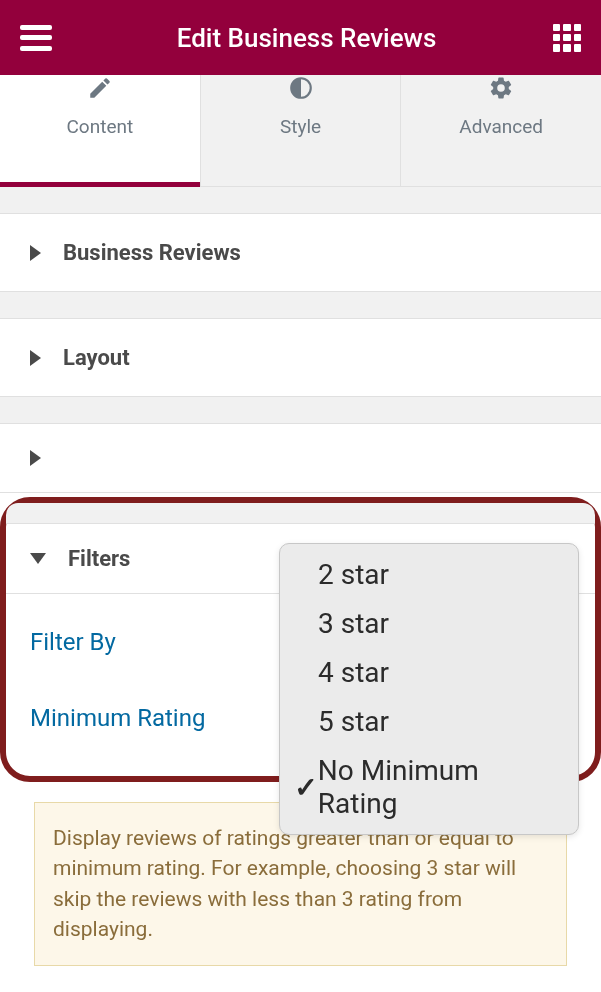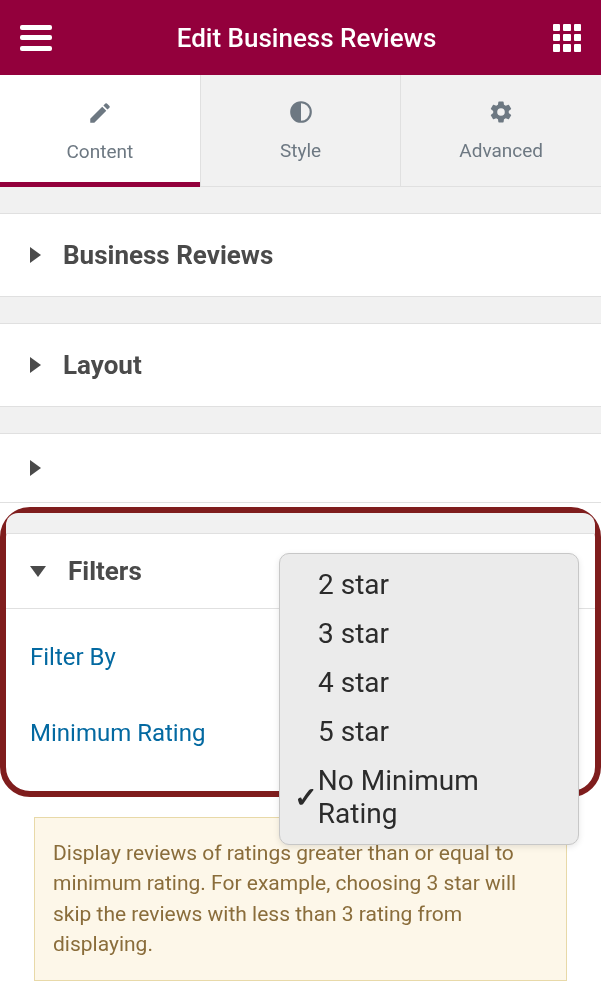--- a/index.html
+++ b/index.html
@@ -58,21 +58,21 @@
     .tabs {
       display: flex;
       height: 112px;
       background: #fff;
     }
     .tab {
       flex: 1;
       display: flex;
       flex-direction: column;
       align-items: center;
-      justify-content: center;
+      justify-content: flex-start;
       gap: 14px;
       cursor: pointer;
       position: relative;
       color: #6d7882;
       background: #fff;
     }
     .tab.active {
       background: #fff;
     }
     .tab.active::after {
@@ -122,21 +122,21 @@
       border-top: 8px solid transparent;
       border-bottom: 8px solid transparent;
       border-left: 11px solid #4a4a4a;
     }
     .caret.down {
       border-left: 8px solid transparent;
       border-right: 8px solid transparent;
       border-top: 11px solid #4a4a4a;
     }
     .section-title {
-      font-size: 26px;
+      font-size: 22px;
       font-weight: 700;
       color: #4a4a4a;
     }
     .highlight-box {
       border: 6px solid #7f1d1d;
       border-radius: 30px;
       margin: 4px 0;
       position: relative;
       background: #fff;
     }

